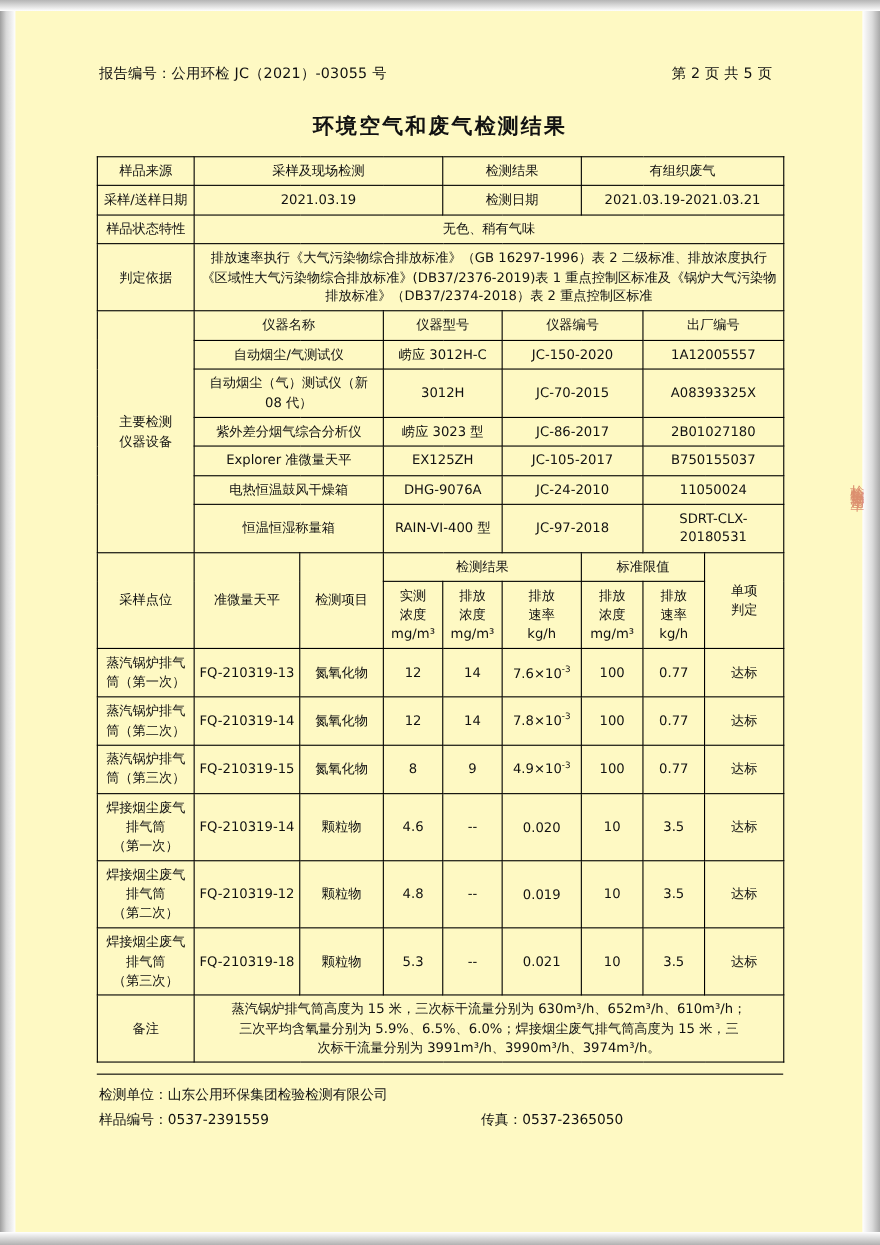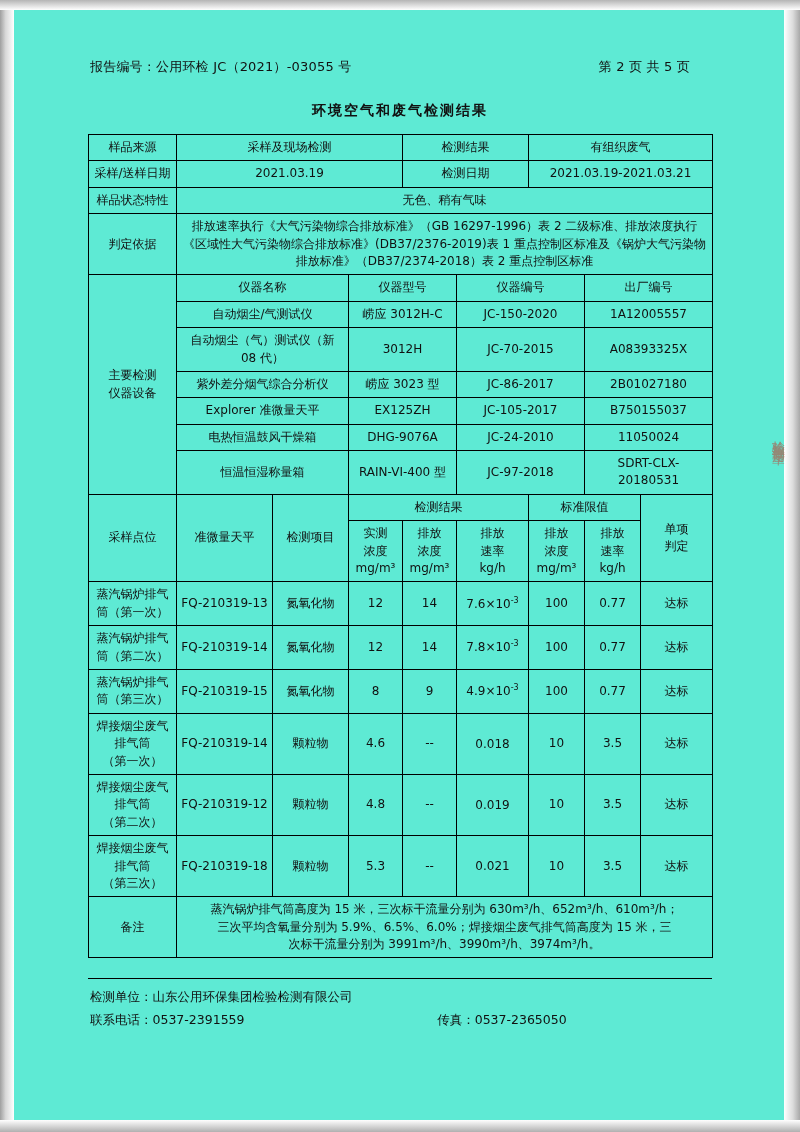--- a/index.html
+++ b/index.html
@@ -9,44 +9,44 @@
   }
   body {
     width: 800px; height: 1132px;
     font-family: "DejaVu Sans", "Liberation Sans", sans-serif;
     font-size: 12px;
     color: #111;
   }
   .page {
     position: relative;
     width: 800px; height: 1132px;
-    background: #5eead4;
+    background: #fef9c3;
     padding: 0;
     overflow: hidden;
   }
   .page-inner {
     position: absolute;
     left: 88px; top: 40px;
     width: 624px;
   }
   
   .doc-header {
     display: flex;
     justify-content: space-between;
     align-items: baseline;
     font-size: 13px;
     padding: 18px 2px 4px 2px;
     letter-spacing: 0.2px;
   }
   .doc-header .rpt-no { white-space: nowrap; }
-  .doc-header .pg { white-space: nowrap; margin-right: 20px; }
+  .doc-header .pg { white-space: nowrap; margin-right: 8px; }
 
   .doc-title {
     text-align: center;
-    font-size: 14px;
+    font-size: 19px;
     font-weight: bold;
     letter-spacing: 2px;
     margin: 22px 0 14px 0;
     font-family: "DejaVu Sans", "Liberation Sans", sans-serif;
   }
 
   table.main {
     border-collapse: collapse;
     width: 624px;
     table-layout: fixed;
@@ -72,21 +72,21 @@
     line-height: 1.7;
     font-size: 12px;
   }
   .small { font-size: 11px; }
   sup { font-size: 8px; vertical-align: super; }
 
   .nowrap { white-space: nowrap; }
 
   
   .footer {
-    margin-top: 20px;
+    margin-top: 10px;
     border-top: 1px solid #000;
     padding-top: 7px;
     font-size: 12.5px;
   }
   .footer .row {
     display: flex;
     padding: 3px 2px;
   }
   .footer .c1 { width: 56%; }
   .footer .c2 { width: 44%; }
@@ -321,21 +321,21 @@
         <tr>
           <td>
             <div>焊接烟尘废气</div>
             <div>排气筒</div>
             <div>（第一次）</div>
           </td>
           <td>FQ-210319-14</td>
           <td>颗粒物</td>
           <td>4.6</td>
           <td>--</td>
-          <td class="nowrap"><span>0.018</span><sup></sup></td>
+          <td class="nowrap"><span>0.020</span><sup></sup></td>
           <td>10</td>
           <td>3.5</td>
           <td>达标</td>
         </tr>
 
         <tr>
           <td>
             <div>焊接烟尘废气</div>
             <div>排气筒</div>
             <div>（第二次）</div>
@@ -378,21 +378,21 @@
     </table>
 
     <div class="footer">
       <div class="row">
         <div class="c1">
           <span>检测单位：</span><span>山东公用环保集团检验检测有限公司</span>
         </div>
       </div>
       <div class="row">
         <div class="c1">
-          <span>联系电话：</span><span>0537-2391559</span>
+          <span>样品编号：</span><span>0537-2391559</span>
         </div>
         <div class="c2">
           <span>传真：</span><span>0537-2365050</span>
         </div>
       </div>
     </div>
 
   </div>
 </div>
 

